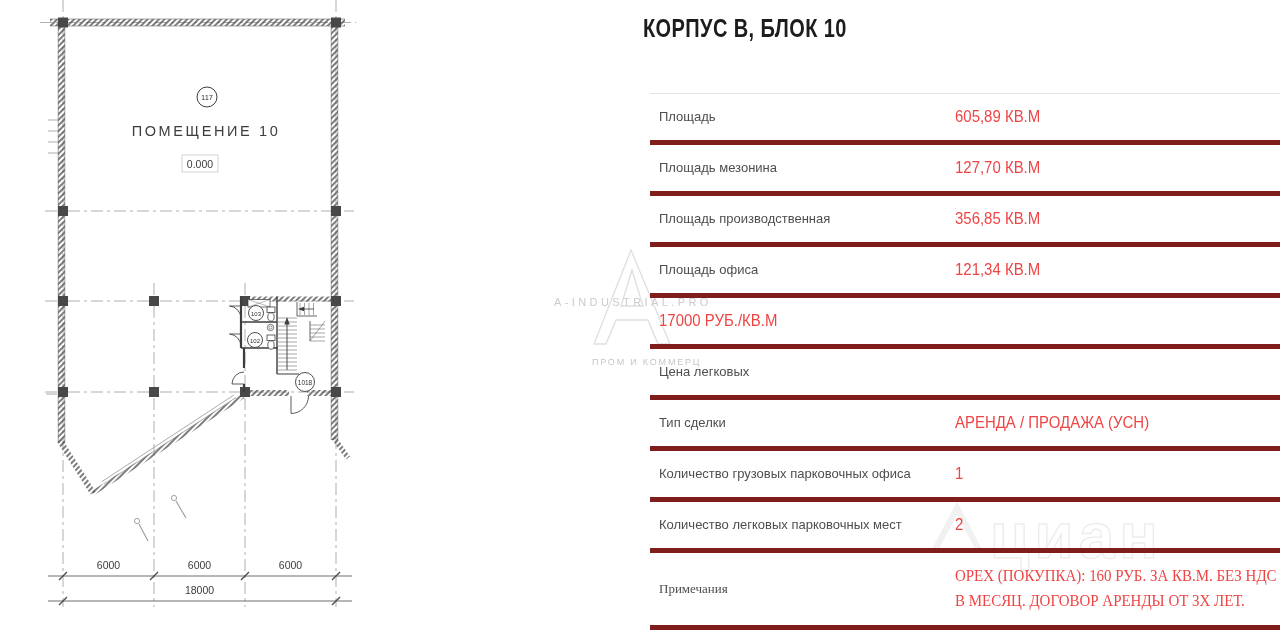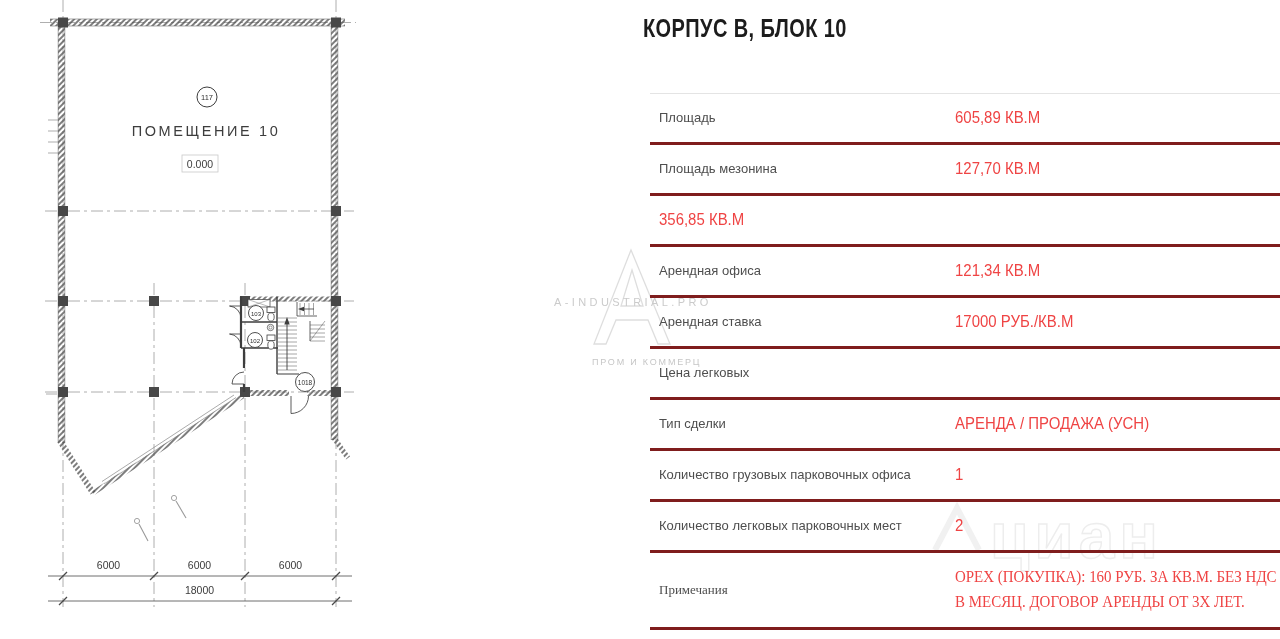--- a/index.html
+++ b/index.html
@@ -15,21 +15,21 @@
   
   #panel{position:absolute;left:640px;top:0;width:640px;height:500px;z-index:3;}
   .title{
     position:absolute;left:3px;top:14px;margin:0;
     font-size:25px;font-weight:700;color:#1c1c1c;white-space:nowrap;
     transform:scaleX(.8);transform-origin:0 0;letter-spacing:.5px;
   }
   .rows{position:absolute;left:10px;right:0;top:93px;border-top:1px solid #e4e4e4;}
   .row{
     display:flex;align-items:center;min-height:51px;
-    border-bottom:3px solid #7f1d1d;padding-left:9px;box-sizing:border-box;
+    border-bottom:5px solid #7f1d1d;padding-left:9px;box-sizing:border-box;
   }
   .row.note{min-height:77px;font-family:Liberation Serif, serif;}
   .lbl{width:296px;flex:none;font-size:13px;color:#4e4e4e;line-height:1.25;padding-right:8px;box-sizing:border-box;}
   .val{font-size:17px;color:#ef4444;}
   .cond{display:inline-block;transform:scaleX(.88);transform-origin:0 50%;white-space:nowrap;line-height:1.45;}
   
   text{font-family:"Liberation Sans",sans-serif;}
 </style>
 </head>
 <body>
@@ -207,28 +207,28 @@
   <div class="rows">
     <div class="row">
       <div class="lbl">Площадь</div>
       <div class="val"><span class="cond">605,89 КВ.М</span></div>
     </div>
     <div class="row">
       <div class="lbl">Площадь мезонина</div>
       <div class="val"><span class="cond">127,70 КВ.М</span></div>
     </div>
     <div class="row">
+      <div class="lbl">Площадь производственная</div>
       <div class="val"><span class="cond">356,85 КВ.М</span></div>
     </div>
     <div class="row">
-      <div class="lbl">Арендная офиса</div>
+      <div class="lbl">Площадь офиса</div>
       <div class="val"><span class="cond">121,34 КВ.М</span></div>
     </div>
     <div class="row">
-      <div class="lbl">Арендная ставка</div>
       <div class="val"><span class="cond">17000 РУБ./КВ.М</span></div>
     </div>
     <div class="row">
       <div class="lbl">Цена легковых</div>
     </div>
     <div class="row">
       <div class="lbl">Тип сделки</div>
       <div class="val"><span class="cond">АРЕНДА / ПРОДАЖА (УСН)</span></div>
     </div>
     <div class="row">

